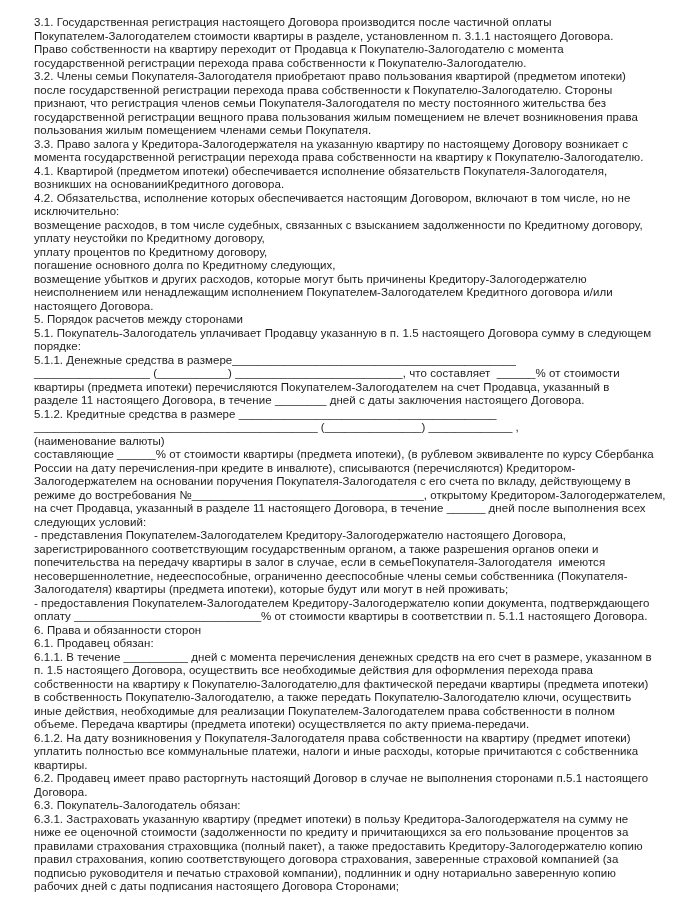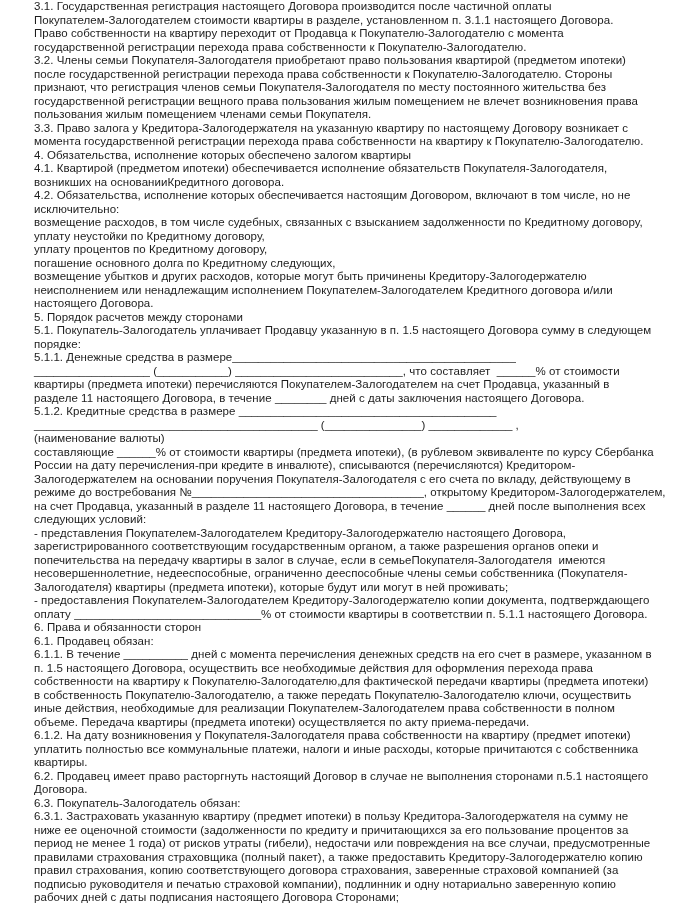--- a/index.html
+++ b/index.html
@@ -11,21 +11,21 @@
     overflow: hidden;
   }
   .page {
     position: relative;
     width: 700px;
     height: 918px;
     background: #ffffff;
   }
   .doc {
     position: absolute;
-    top: 0;
+    top: 16px;
     left: 34px;
     width: 662px;
     font-family: "Liberation Sans", "DejaVu Sans", sans-serif;
     font-size: 11.5px;
     line-height: 13.5px;
     letter-spacing: 0.05px;
     color: #1c1c1c;
   }
   .line {
     height: 13.5px;
@@ -41,21 +41,20 @@
       <div class="line">Покупателем-Залогодателем стоимости квартиры в разделе, установленном п. 3.1.1 настоящего Договора.</div>
       <div class="line">Право собственности на квартиру переходит от Продавца к Покупателю-Залогодателю с момента</div>
       <div class="line">государственной регистрации перехода права собственности к Покупателю-Залогодателю.</div>
       <div class="line">3.2. Члены семьи Покупателя-Залогодателя приобретают право пользования квартирой (предметом ипотеки)</div>
       <div class="line">после государственной регистрации перехода права собственности к Покупателю-Залогодателю. Стороны</div>
       <div class="line">признают, что регистрация членов семьи Покупателя-Залогодателя по месту постоянного жительства без</div>
       <div class="line">государственной регистрации вещного права пользования жилым помещением не влечет возникновения права</div>
       <div class="line">пользования жилым помещением членами семьи Покупателя.</div>
       <div class="line">3.3. Право залога у Кредитора-Залогодержателя на указанную квартиру по настоящему Договору возникает с</div>
       <div class="line">момента государственной регистрации перехода права собственности на квартиру к Покупателю-Залогодателю.</div>
-      <div class="line">4. Обязательства, исполнение которых обеспечено залогом квартиры</div>
       <div class="line">4.1. Квартирой (предметом ипотеки) обеспечивается исполнение обязательств Покупателя-Залогодателя,</div>
       <div class="line">возникших на основанииКредитного договора.</div>
       <div class="line">4.2. Обязательства, исполнение которых обеспечивается настоящим Договором, включают в том числе, но не</div>
       <div class="line">исключительно:</div>
       <div class="line">возмещение расходов, в том числе судебных, связанных с взысканием задолженности по Кредитному договору,</div>
       <div class="line">уплату неустойки по Кредитному договору,</div>
       <div class="line">уплату процентов по Кредитному договору,</div>
       <div class="line">погашение основного долга по Кредитному следующих,</div>
       <div class="line">возмещение убытков и других расходов, которые могут быть причинены Кредитору-Залогодержателю</div>
       <div class="line">неисполнением или ненадлежащим исполнением Покупателем-Залогодателем Кредитного договора и/или</div>
@@ -92,19 +91,18 @@
       <div class="line">иные действия, необходимые для реализации Покупателем-Залогодателем права собственности в полном</div>
       <div class="line">объеме. Передача квартиры (предмета ипотеки) осуществляется по акту приема-передачи.</div>
       <div class="line">6.1.2. На дату возникновения у Покупателя-Залогодателя права собственности на квартиру (предмет ипотеки)</div>
       <div class="line">уплатить полностью все коммунальные платежи, налоги и иные расходы, которые причитаются с собственника</div>
       <div class="line">квартиры.</div>
       <div class="line">6.2. Продавец имеет право расторгнуть настоящий Договор в случае не выполнения сторонами п.5.1 настоящего</div>
       <div class="line">Договора.</div>
       <div class="line">6.3. Покупатель-Залогодатель обязан:</div>
       <div class="line">6.3.1. Застраховать указанную квартиру (предмет ипотеки) в пользу Кредитора-Залогодержателя на сумму не</div>
       <div class="line">ниже ее оценочной стоимости (задолженности по кредиту и причитающихся за его пользование процентов за</div>
-      <div class="line">период не менее 1 года) от рисков утраты (гибели), недостачи или повреждения на все случаи, предусмотренные</div>
       <div class="line">правилами страхования страховщика (полный пакет), а также предоставить Кредитору-Залогодержателю копию</div>
       <div class="line">правил страхования, копию соответствующего договора страхования, заверенные страховой компанией (за</div>
       <div class="line">подписью руководителя и печатью страховой компании), подлинник и одну нотариально заверенную копию</div>
       <div class="line">рабочих дней с даты подписания настоящего Договора Сторонами;</div>
     </div>
 </div>
 
 </body></html>

